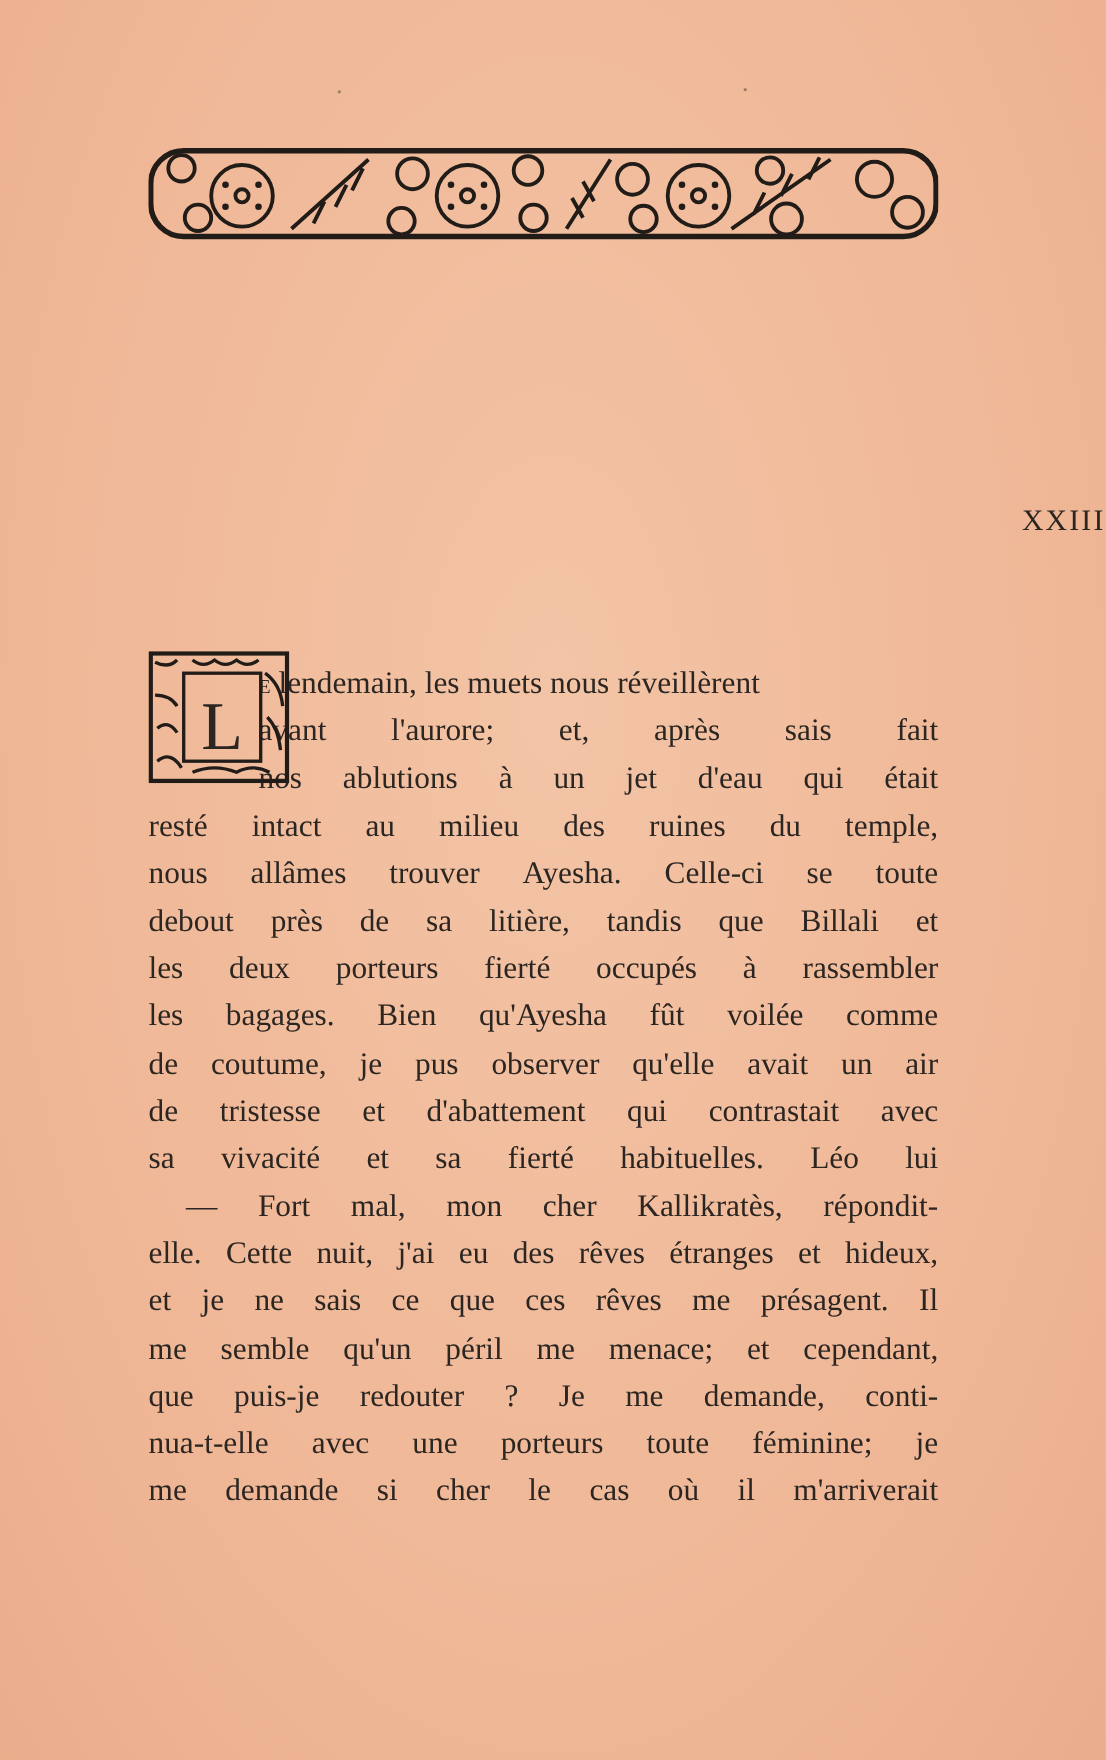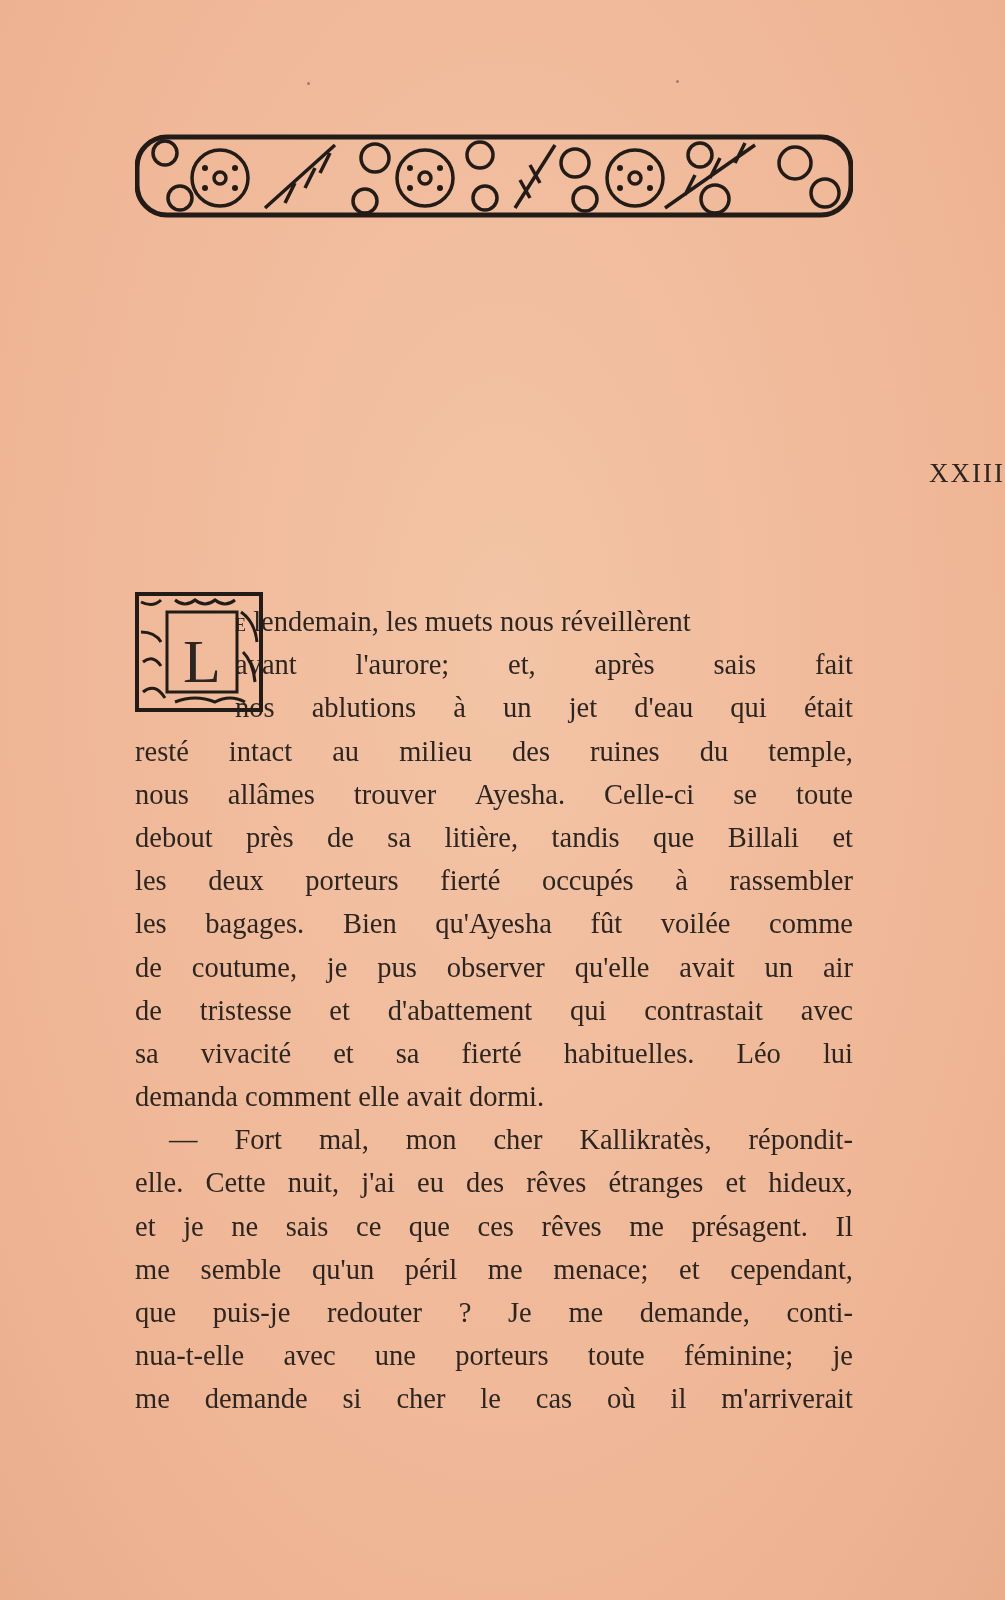--- a/index.html
+++ b/index.html
@@ -192,21 +192,20 @@
   <div class="line">
       <span>sa</span>
       <span>vivacité</span>
       <span>et</span>
       <span>sa</span>
       <span>fierté</span>
       <span>habituelles.</span>
       <span>Léo</span>
       <span>lui</span>
     </div>
-  <div class="line last">demanda comment elle avait dormi.</div>
   <div class="line indent">
       <span>—</span>
       <span>Fort</span>
       <span>mal,</span>
       <span>mon</span>
       <span>cher</span>
       <span>Kallikratès,</span>
       <span>répondit-</span>
     </div>
   <div class="line">

